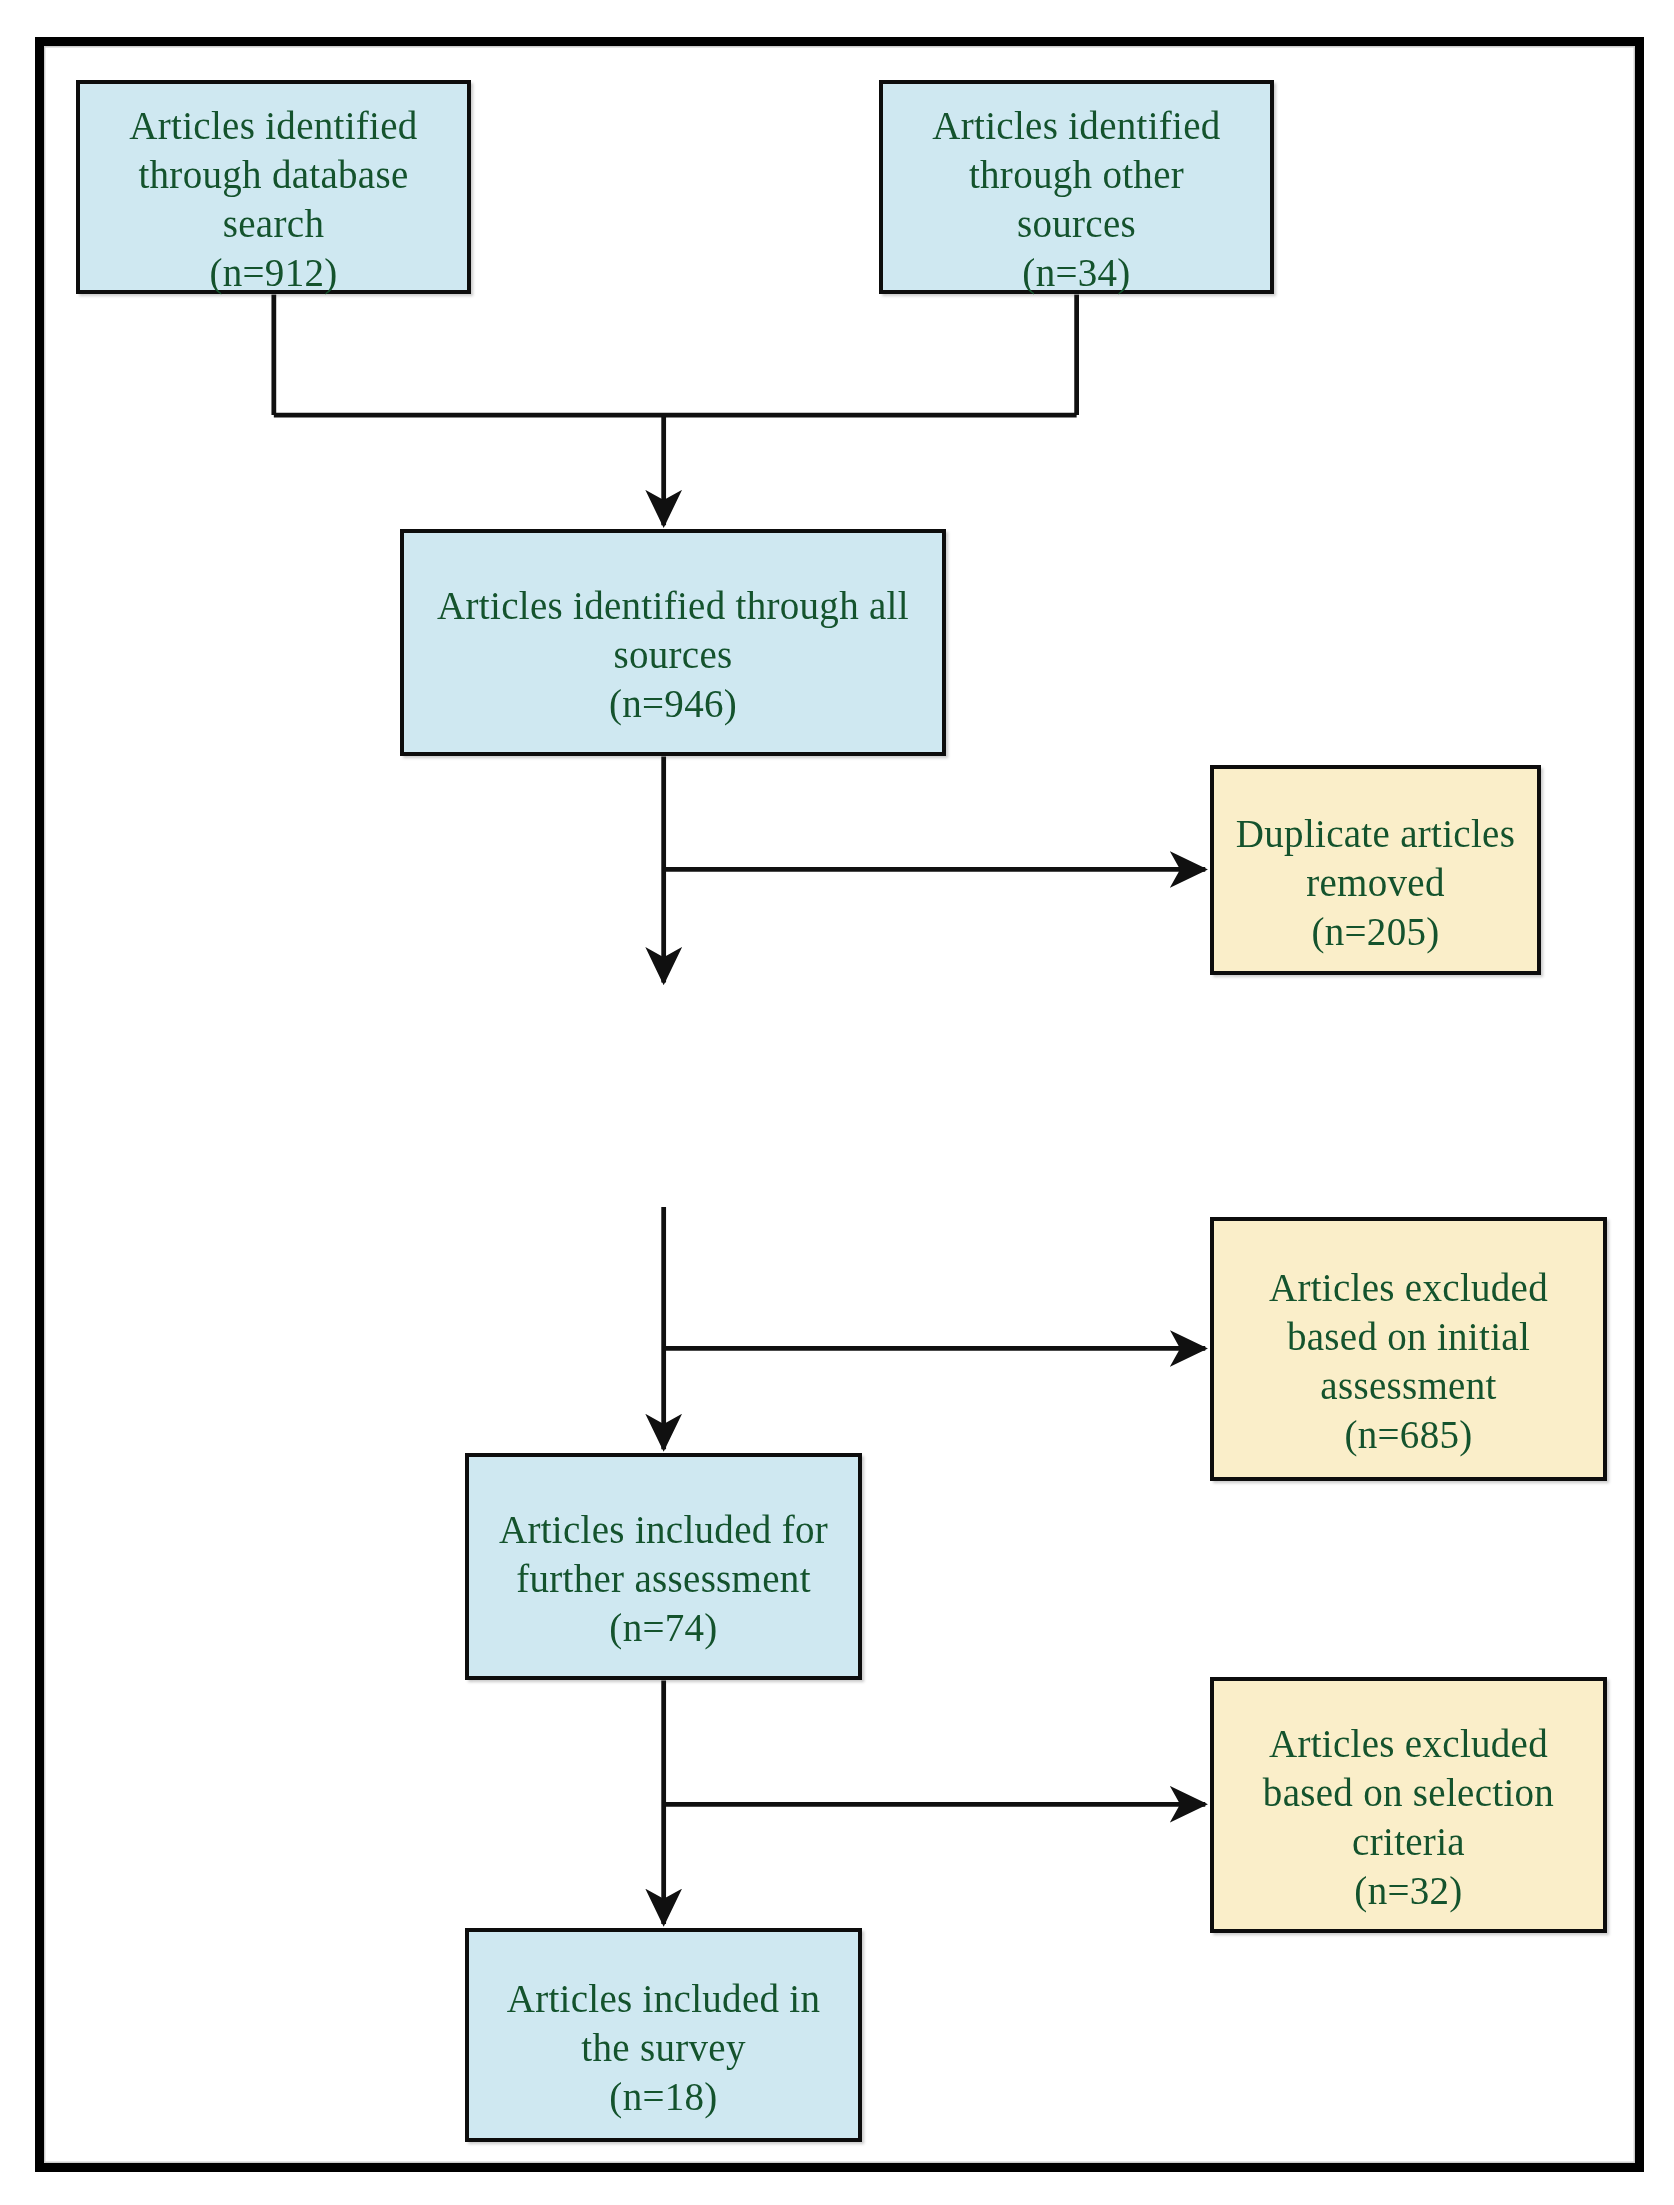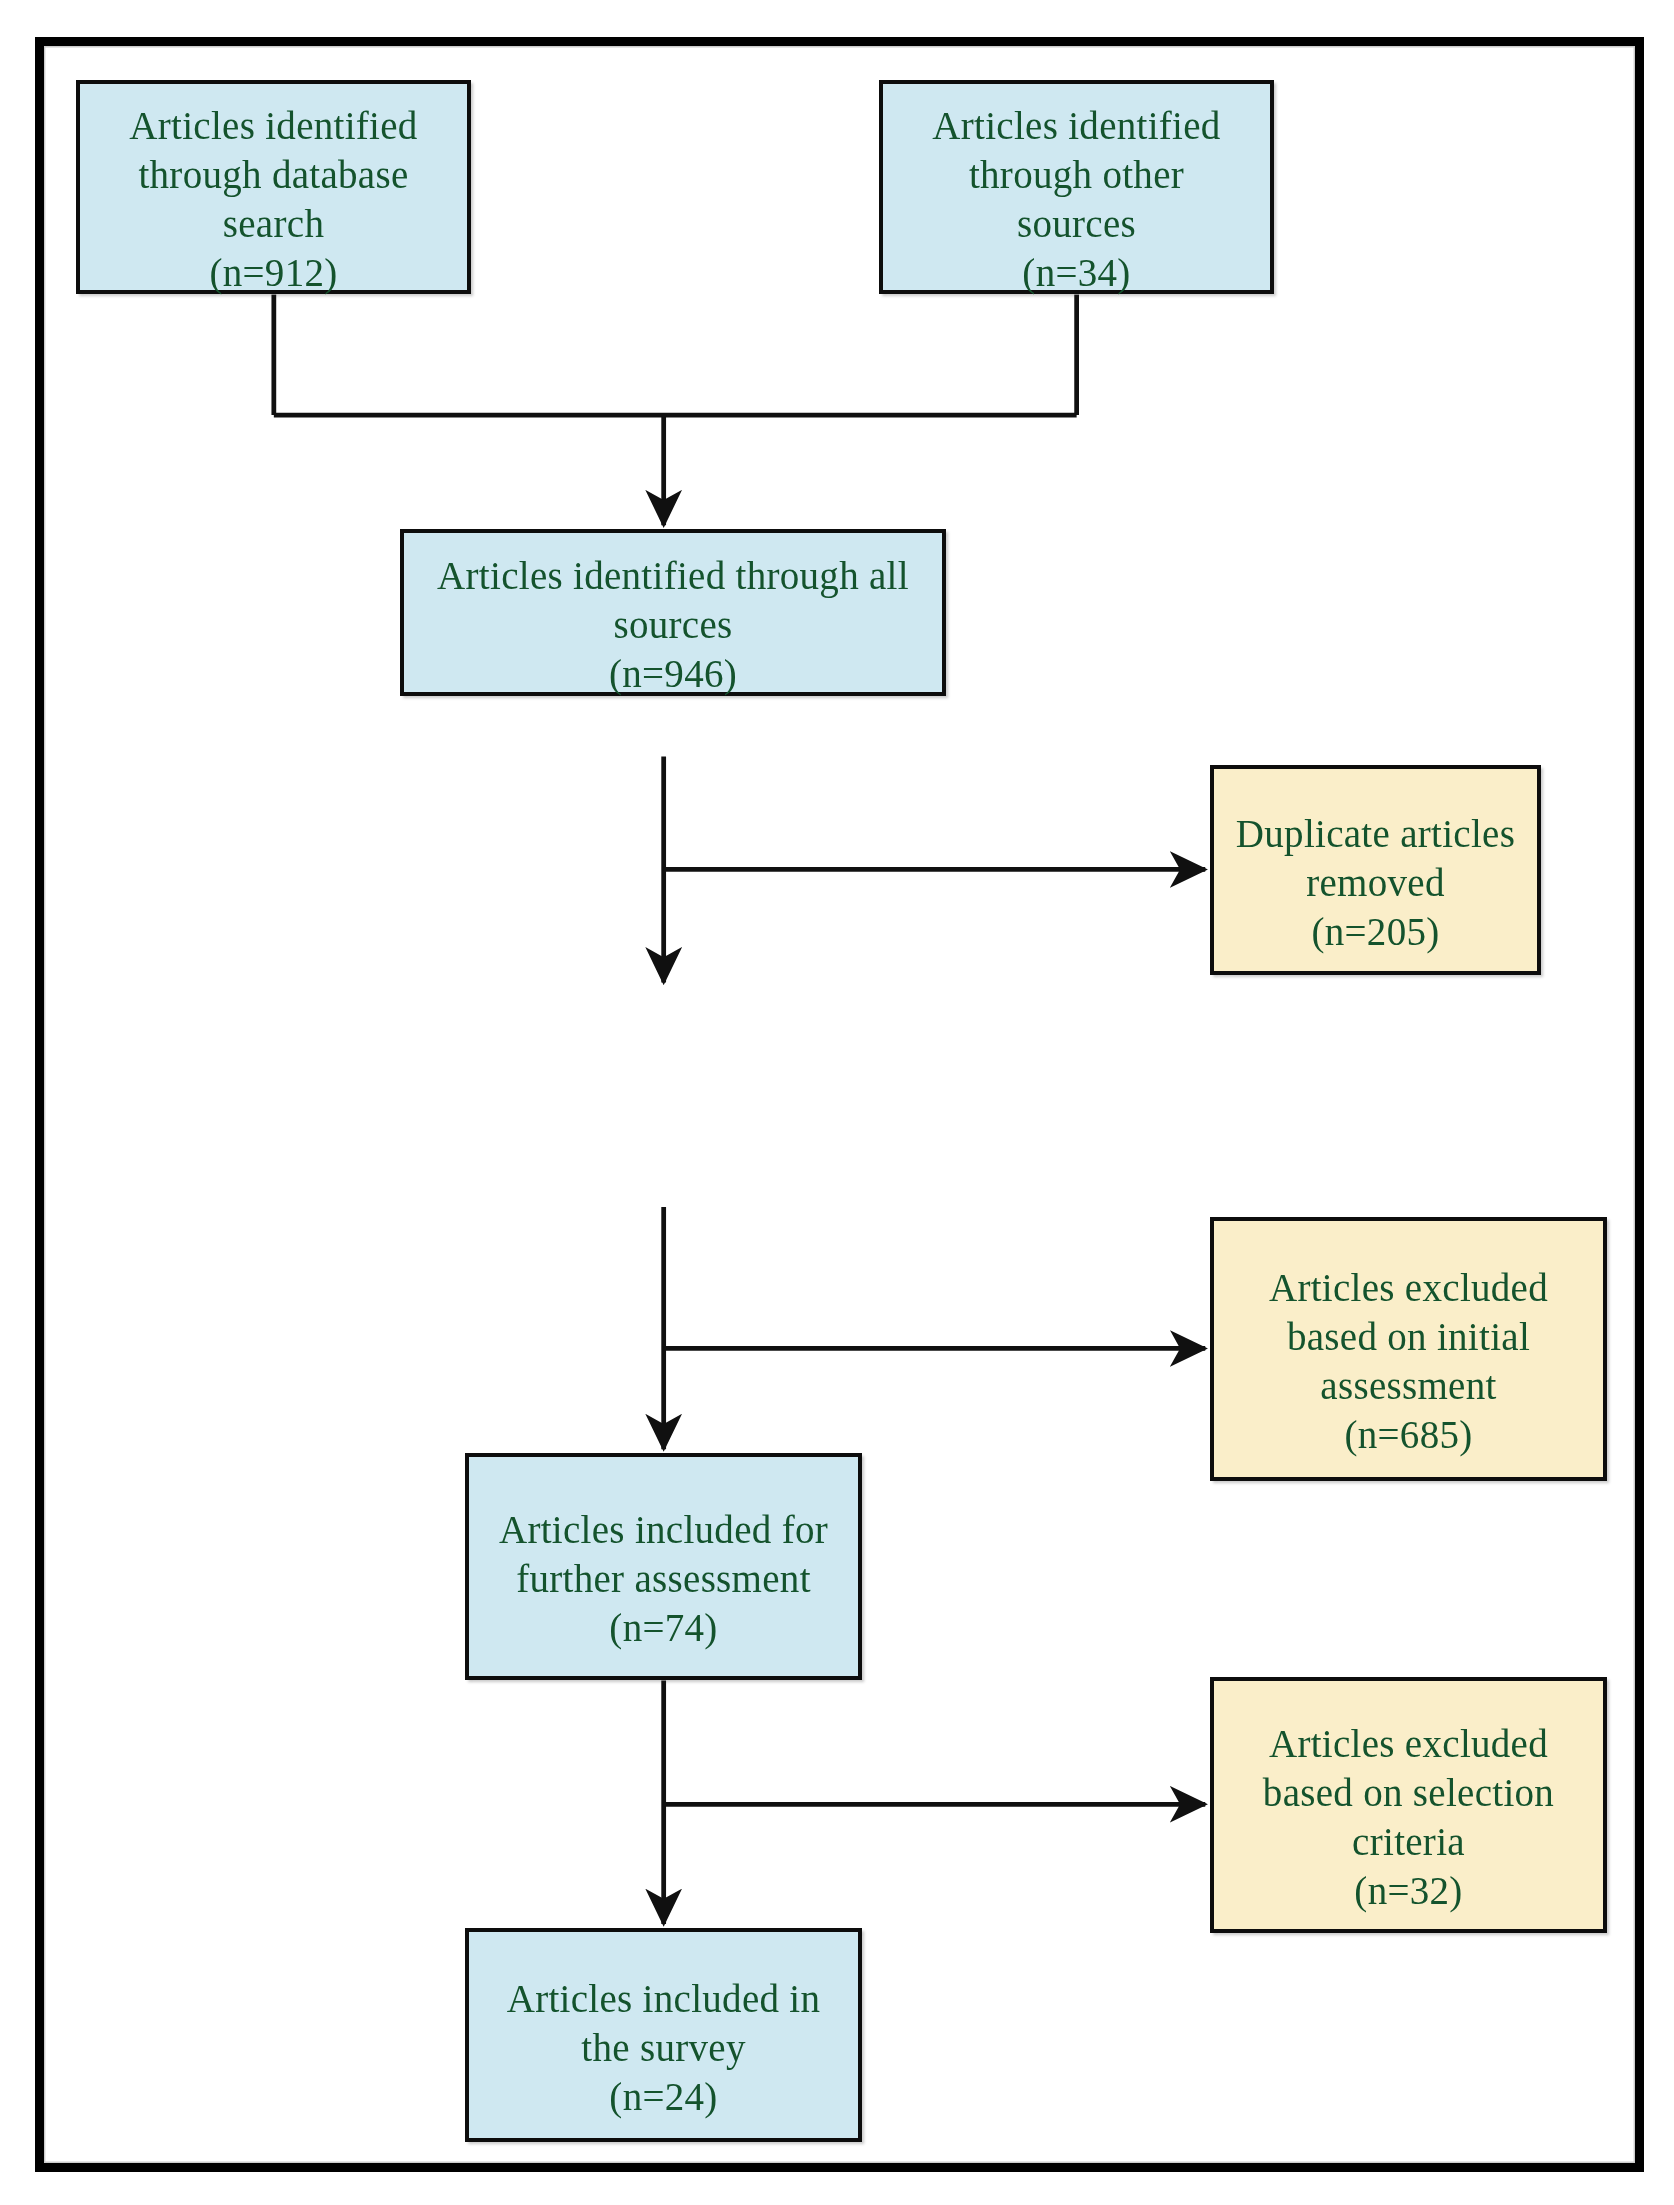--- a/index.html
+++ b/index.html
@@ -89,21 +89,21 @@
 (n=912)</span>
   </div>
 
   <div class="node blue" style="left:879px; top:80px;  width:395px; height:214px;">
     <span class="txt">Articles identified
 through other
 sources
 (n=34)</span>
   </div>
 
-  <div class="node blue" style="left:400px;  top:529px;  width:546px; height:167px;">
+  <div class="node blue" style="left:400px;  top:529px;  width:546px; height:227px;">
     <span class="txt">Articles identified through all
 sources
 (n=946)</span>
   </div>
 
   <div class="node cream" style="left:1210px; top:765px; width:331px; height:210px;">
     <span class="txt">Duplicate articles
 removed
 (n=205)</span>
   </div>
@@ -125,17 +125,17 @@
   <div class="node cream" style="left:1210px; top:1677px; width:397px; height:256px;">
     <span class="txt">Articles excluded
 based on selection
 criteria
 (n=32)</span>
   </div>
 
   <div class="node blue" style="left:465px;  top:1928px; width:397px; height:214px;">
     <span class="txt">Articles included in
 the survey
-(n=24)</span>
+(n=18)</span>
   </div>
 
 </div>
 
 
 </body></html>

